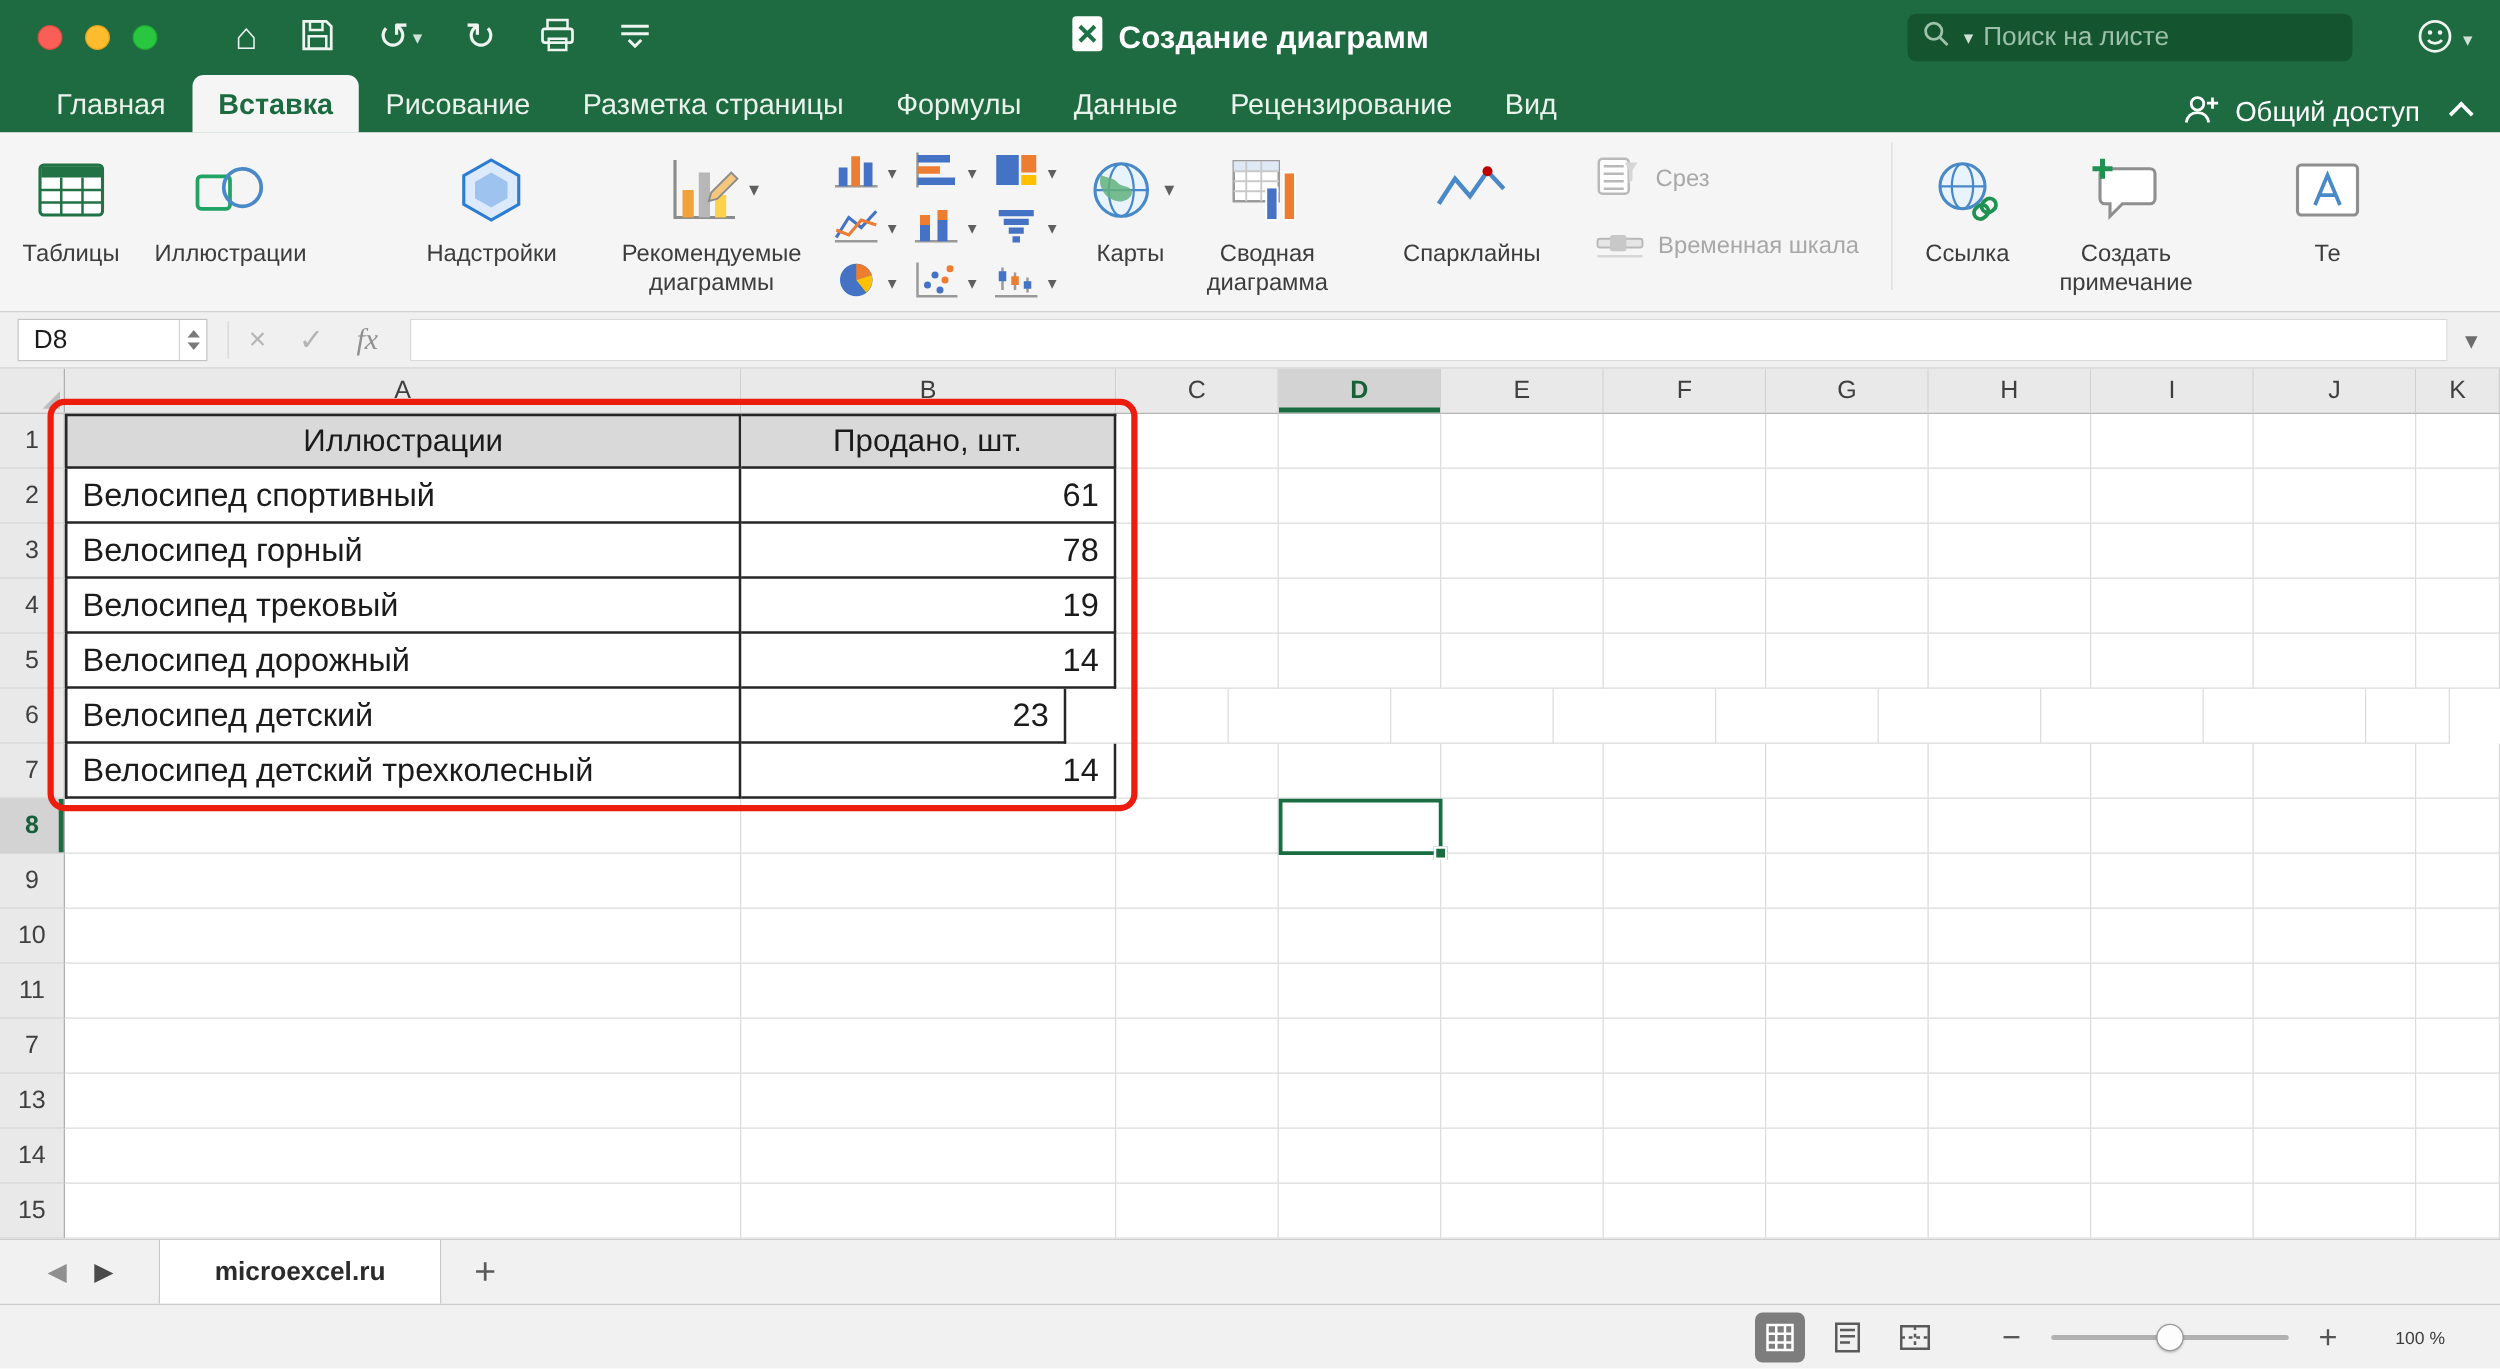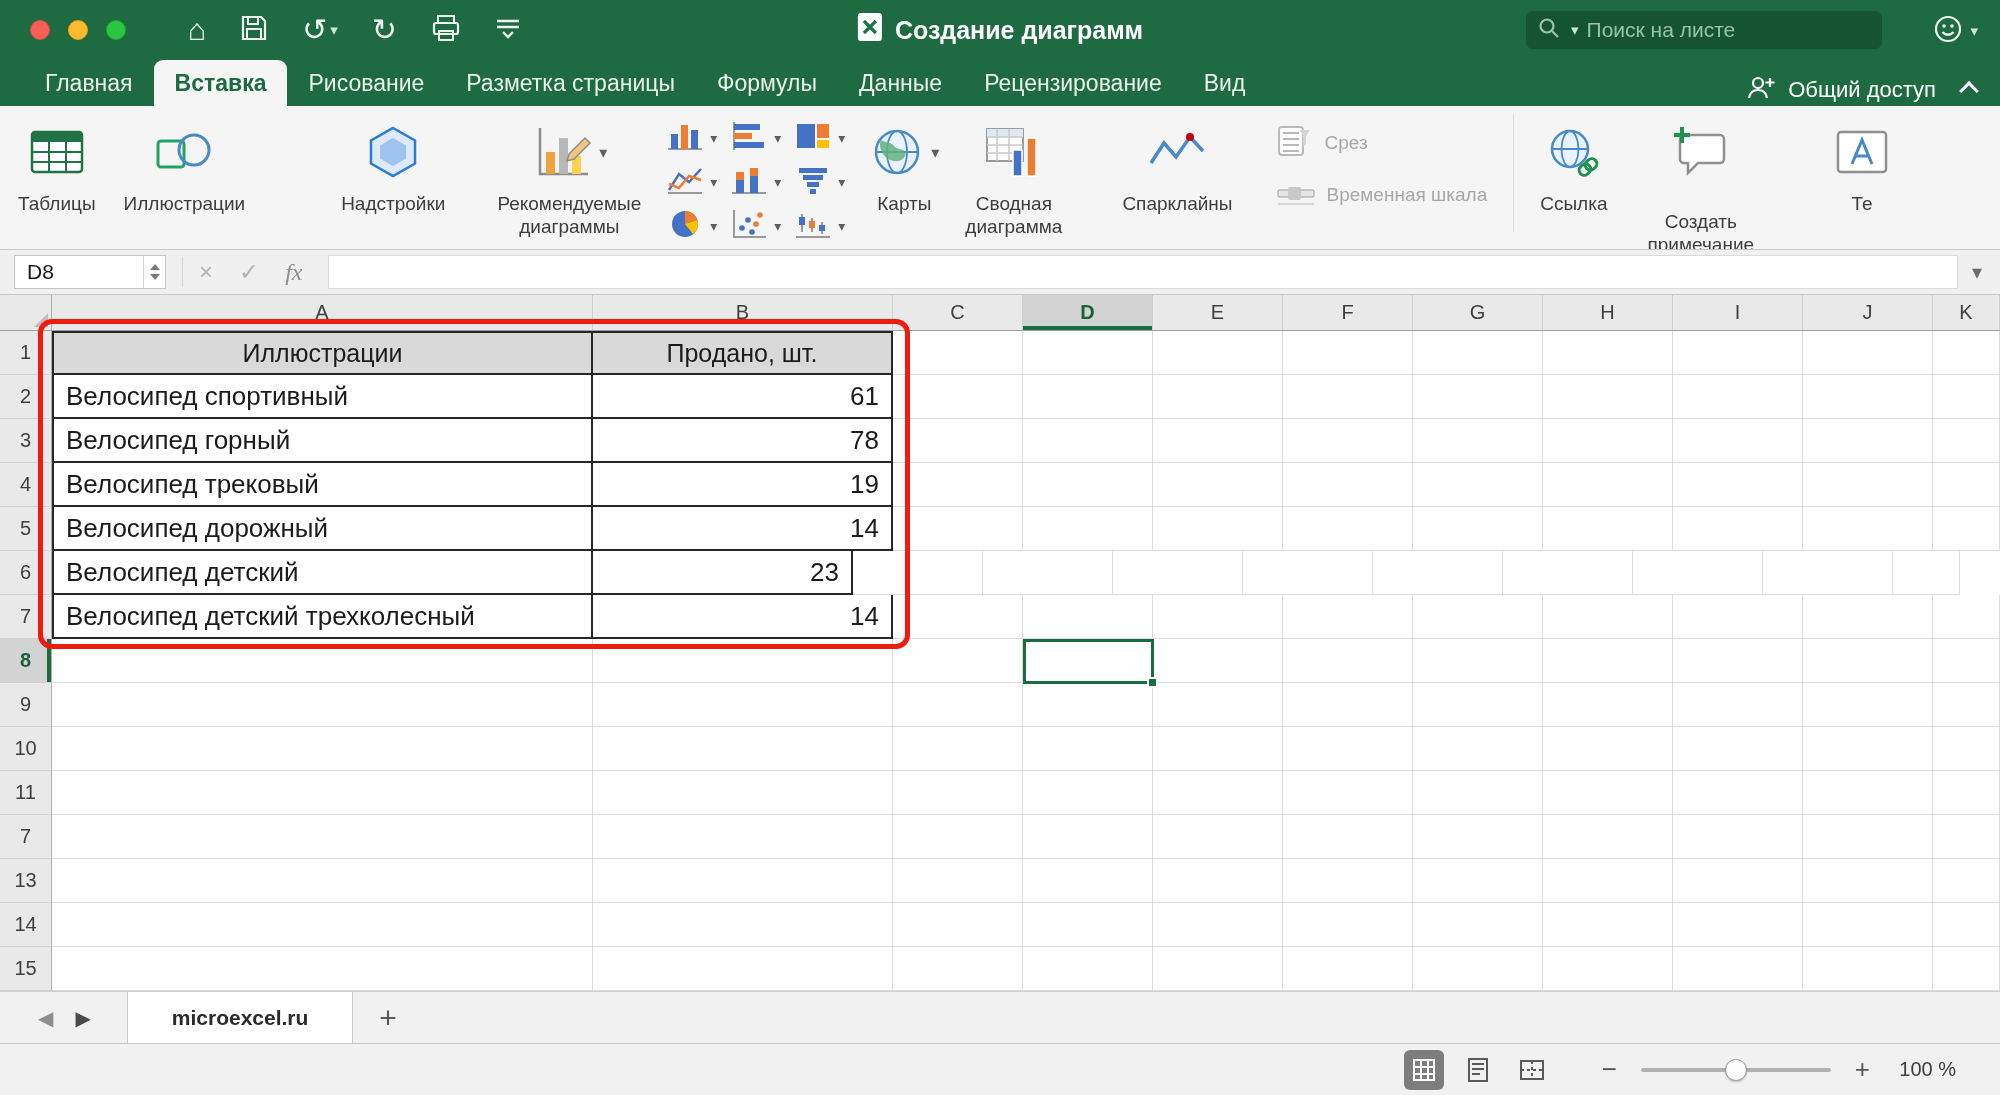--- a/index.html
+++ b/index.html
@@ -117,21 +117,21 @@
     gap:24px;padding-right:44px}
   .viewbtns{display:flex;gap:14px;margin-right:26px}
   .vbtn{width:40px;height:40px;border-radius:6px;display:flex;align-items:center;justify-content:center;
     color:#5a5a5a}
   .vbtn.active{background:#7d7d7d;color:#fff}
   .zctl{font-size:26px;color:#555}
   .zslider{position:relative;width:190px;height:24px}
   .ztrack{position:absolute;top:10px;left:0;width:190px;height:4px;background:#b1b1b1;border-radius:2px}
   .zthumb{position:absolute;left:50%;top:1px;width:22px;height:22px;margin-left:-11px;border-radius:50%;
     background:#fdfdfd;border:1px solid #9a9a9a;box-shadow:0 1px 2px rgba(0,0,0,.25)}
-  .zlabel{font-size:20px;color:#3d3d3d;min-width:62px;text-align:right}
+  .zlabel{font-size:14px;color:#3d3d3d;min-width:62px;text-align:right}
 </style>
 </head>
 <body>
 
 <div class="app">
 
   <div class="titlebar">
     <div class="traffic">
       <span class="tl red"></span>
       <span class="tl yellow"></span>
@@ -406,21 +406,21 @@
             <ellipse cx="25" cy="24" rx="8.5" ry="18" fill="none" stroke="#4a89c8" stroke-width="1.8"></ellipse>
             <path d="M7 24h36" stroke="#4a89c8" stroke-width="1.8"></path>
             <g transform="rotate(-40 43 42)">
               <rect x="33" y="37" width="12" height="10" rx="5" fill="none" stroke="#1f9151" stroke-width="3"></rect>
               <rect x="41" y="37" width="12" height="10" rx="5" fill="none" stroke="#1f9151" stroke-width="3"></rect>
             </g>
           </svg>
         </div>
         <div class="rb-label">Ссылка</div>
       </div>
-      <div class="rb-item" style="margin-left: 40px; gap: 18px;">
+      <div class="rb-item" style="margin-left: 40px;">
         <div class="rb-icon">
           <svg width="58" height="54" viewBox="0 0 58 54">
             <path d="M12 10h36a4 4 0 0 1 4 4v20a4 4 0 0 1-4 4H26l-10 10V38h-4a4 4 0 0 1-4-4V14a4 4 0 0 1 4-4z" fill="#fff" stroke="#8f8f8f" stroke-width="2.5"></path>
             <path d="M10 2v16M2 10h16" stroke="#1f9151" stroke-width="4"></path>
           </svg>
         </div>
         <div class="rb-label">Создать
 примечание</div>
       </div>
       <div class="rb-item" style="margin-left: 80px;">

